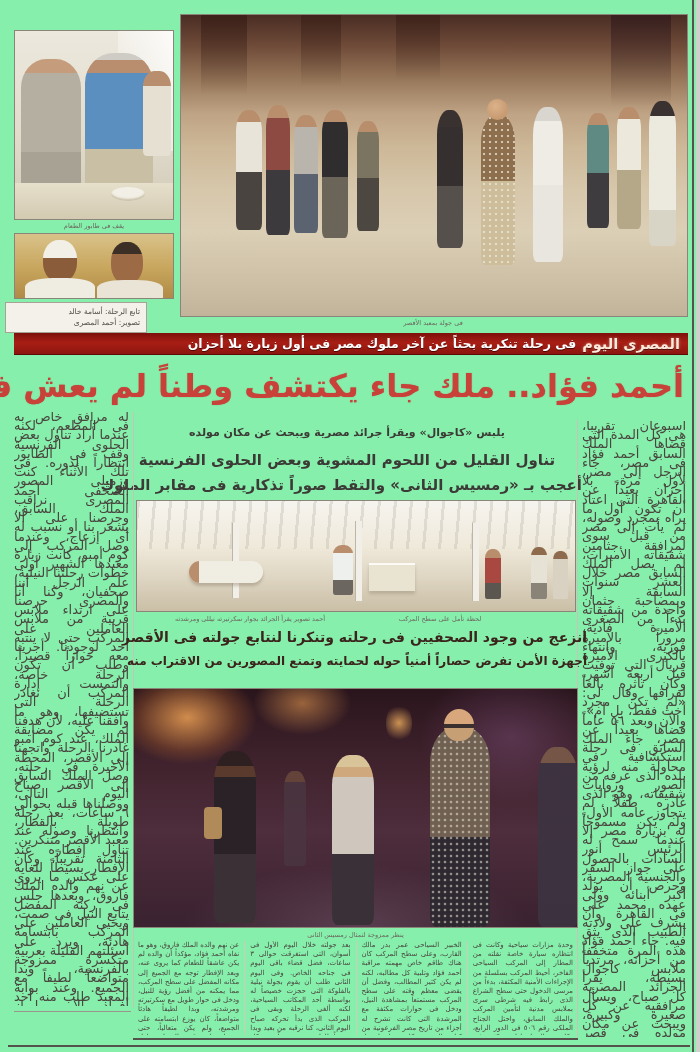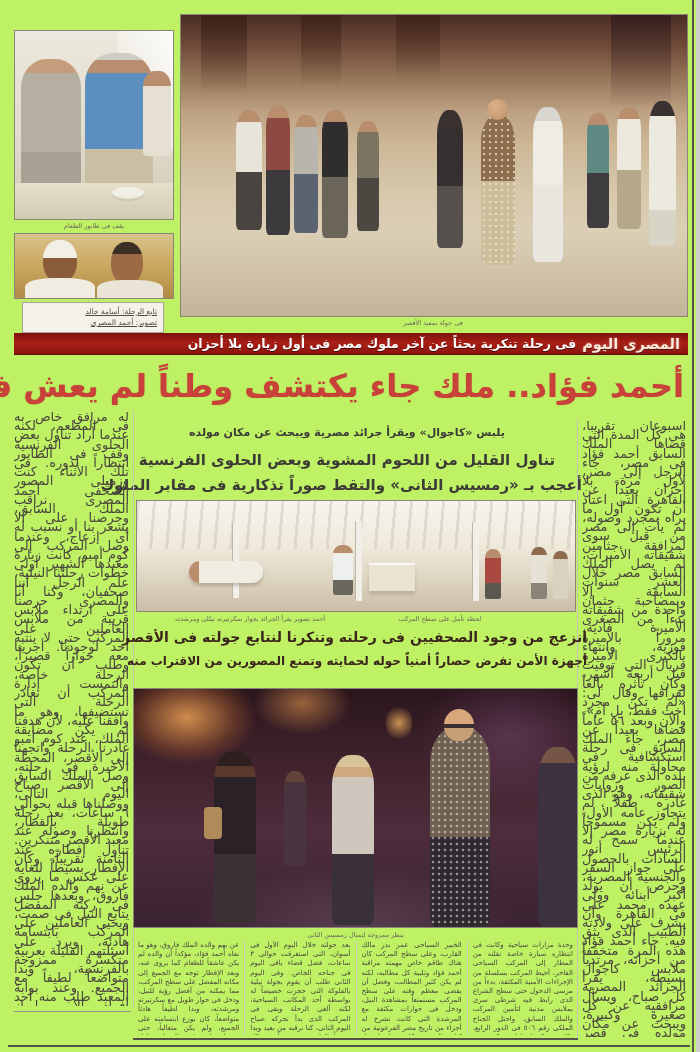--- a/index.html
+++ b/index.html
@@ -1,16 +1,16 @@
 <!DOCTYPE html>
 <html lang="ar"><head>
 <meta charset="utf-8">
 <style>
   html,body{margin:0;padding:0;background:#dcdcd8;}
-  .page{position:relative;width:700px;height:1052px;margin:0 auto;background:#bef264;
+  .page{position:relative;width:700px;height:1052px;margin:0 auto;background:#86efac;
         font-family:"DejaVu Sans",sans-serif;overflow:hidden;direction:rtl;}
   .photo{position:absolute;border:1px solid #8a8579;box-sizing:border-box;overflow:hidden;}
   .fig{position:absolute;border-radius:42% 42% 12% 12% / 18% 18% 6% 6%;}
   .p{position:absolute;}
   .cap{position:absolute;font-size:6.5px;color:#6b665e;text-align:center;direction:rtl;line-height:10px;}
   .credit-box{position:absolute;border:1px solid #a8a296;background:#f3f1ea;font-size:7.5px;
               color:#514c45;direction:rtl;padding:3px 6px;line-height:1.5;text-align:right;}
   .banner{position:absolute;left:14px;top:333px;width:674px;height:21px;
           background:linear-gradient(180deg,#7c100b 0%,#a81e15 45%,#8c150e 100%);
           display:flex;align-items:center;direction:rtl;box-shadow:0 1px 0 #5c0b07;}
@@ -59,21 +59,21 @@
   </div>
   <div class="cap" style="left:14px;top:221px;width:160px;">يقف فى طابور الطعام</div>
 
   <div class="photo" style="left:14px;top:233px;width:160px;height:66px;
               background:linear-gradient(180deg,#d9c289 0%,#c7a55c 55%,#b08a47 100%);">
     <div class="p" style="left:28px;top:6px;width:34px;height:42px;border-radius:45%;background:linear-gradient(180deg,#f2efe6 0 42%,#8a5c3a 42%);"></div>
     <div class="p" style="left:10px;top:44px;width:70px;height:22px;border-radius:40% 40% 0 0;background:#efece2;"></div>
     <div class="p" style="left:96px;top:8px;width:32px;height:42px;border-radius:45%;background:linear-gradient(180deg,#3c3026 0 28%,#9c6b46 28%);"></div>
     <div class="p" style="left:82px;top:46px;width:66px;height:20px;border-radius:40% 40% 0 0;background:#e9e4d6;"></div>
   </div>
-  <div class="credit-box" style="left:22px;top:302px;width:128px;text-decoration:underline;">
+  <div class="credit-box" style="left:5px;top:302px;width:128px;">
     <div>تابع الرحلة: أسامة خالد</div>
     <div>تصوير: أحمد المصرى</div>
   </div>
 
   <div class="photo" style="left:180px;top:14px;width:508px;height:303px;
               background:linear-gradient(180deg,#4a2d24 0%,#6e4a38 10%,#9a7a5c 22%,#bfa485 33%,#cdb898 44%,#d7c7ab 58%,#dbcfb6 72%,#cfc2a8 86%,#c2b49a 100%);">
     <div class="p" style="left:20px;top:0;width:46px;height:80px;background:linear-gradient(180deg,rgba(50,25,18,.6),rgba(50,25,18,0));"></div>
     <div class="p" style="left:120px;top:0;width:40px;height:72px;background:linear-gradient(180deg,rgba(50,25,18,.5),rgba(50,25,18,0));"></div>
     <div class="p" style="left:215px;top:0;width:44px;height:66px;background:linear-gradient(180deg,rgba(50,25,18,.5),rgba(50,25,18,0));"></div>
     <div class="p" style="left:430px;top:0;width:60px;height:92px;background:linear-gradient(180deg,rgba(40,20,25,.55),rgba(40,20,25,0));"></div>

